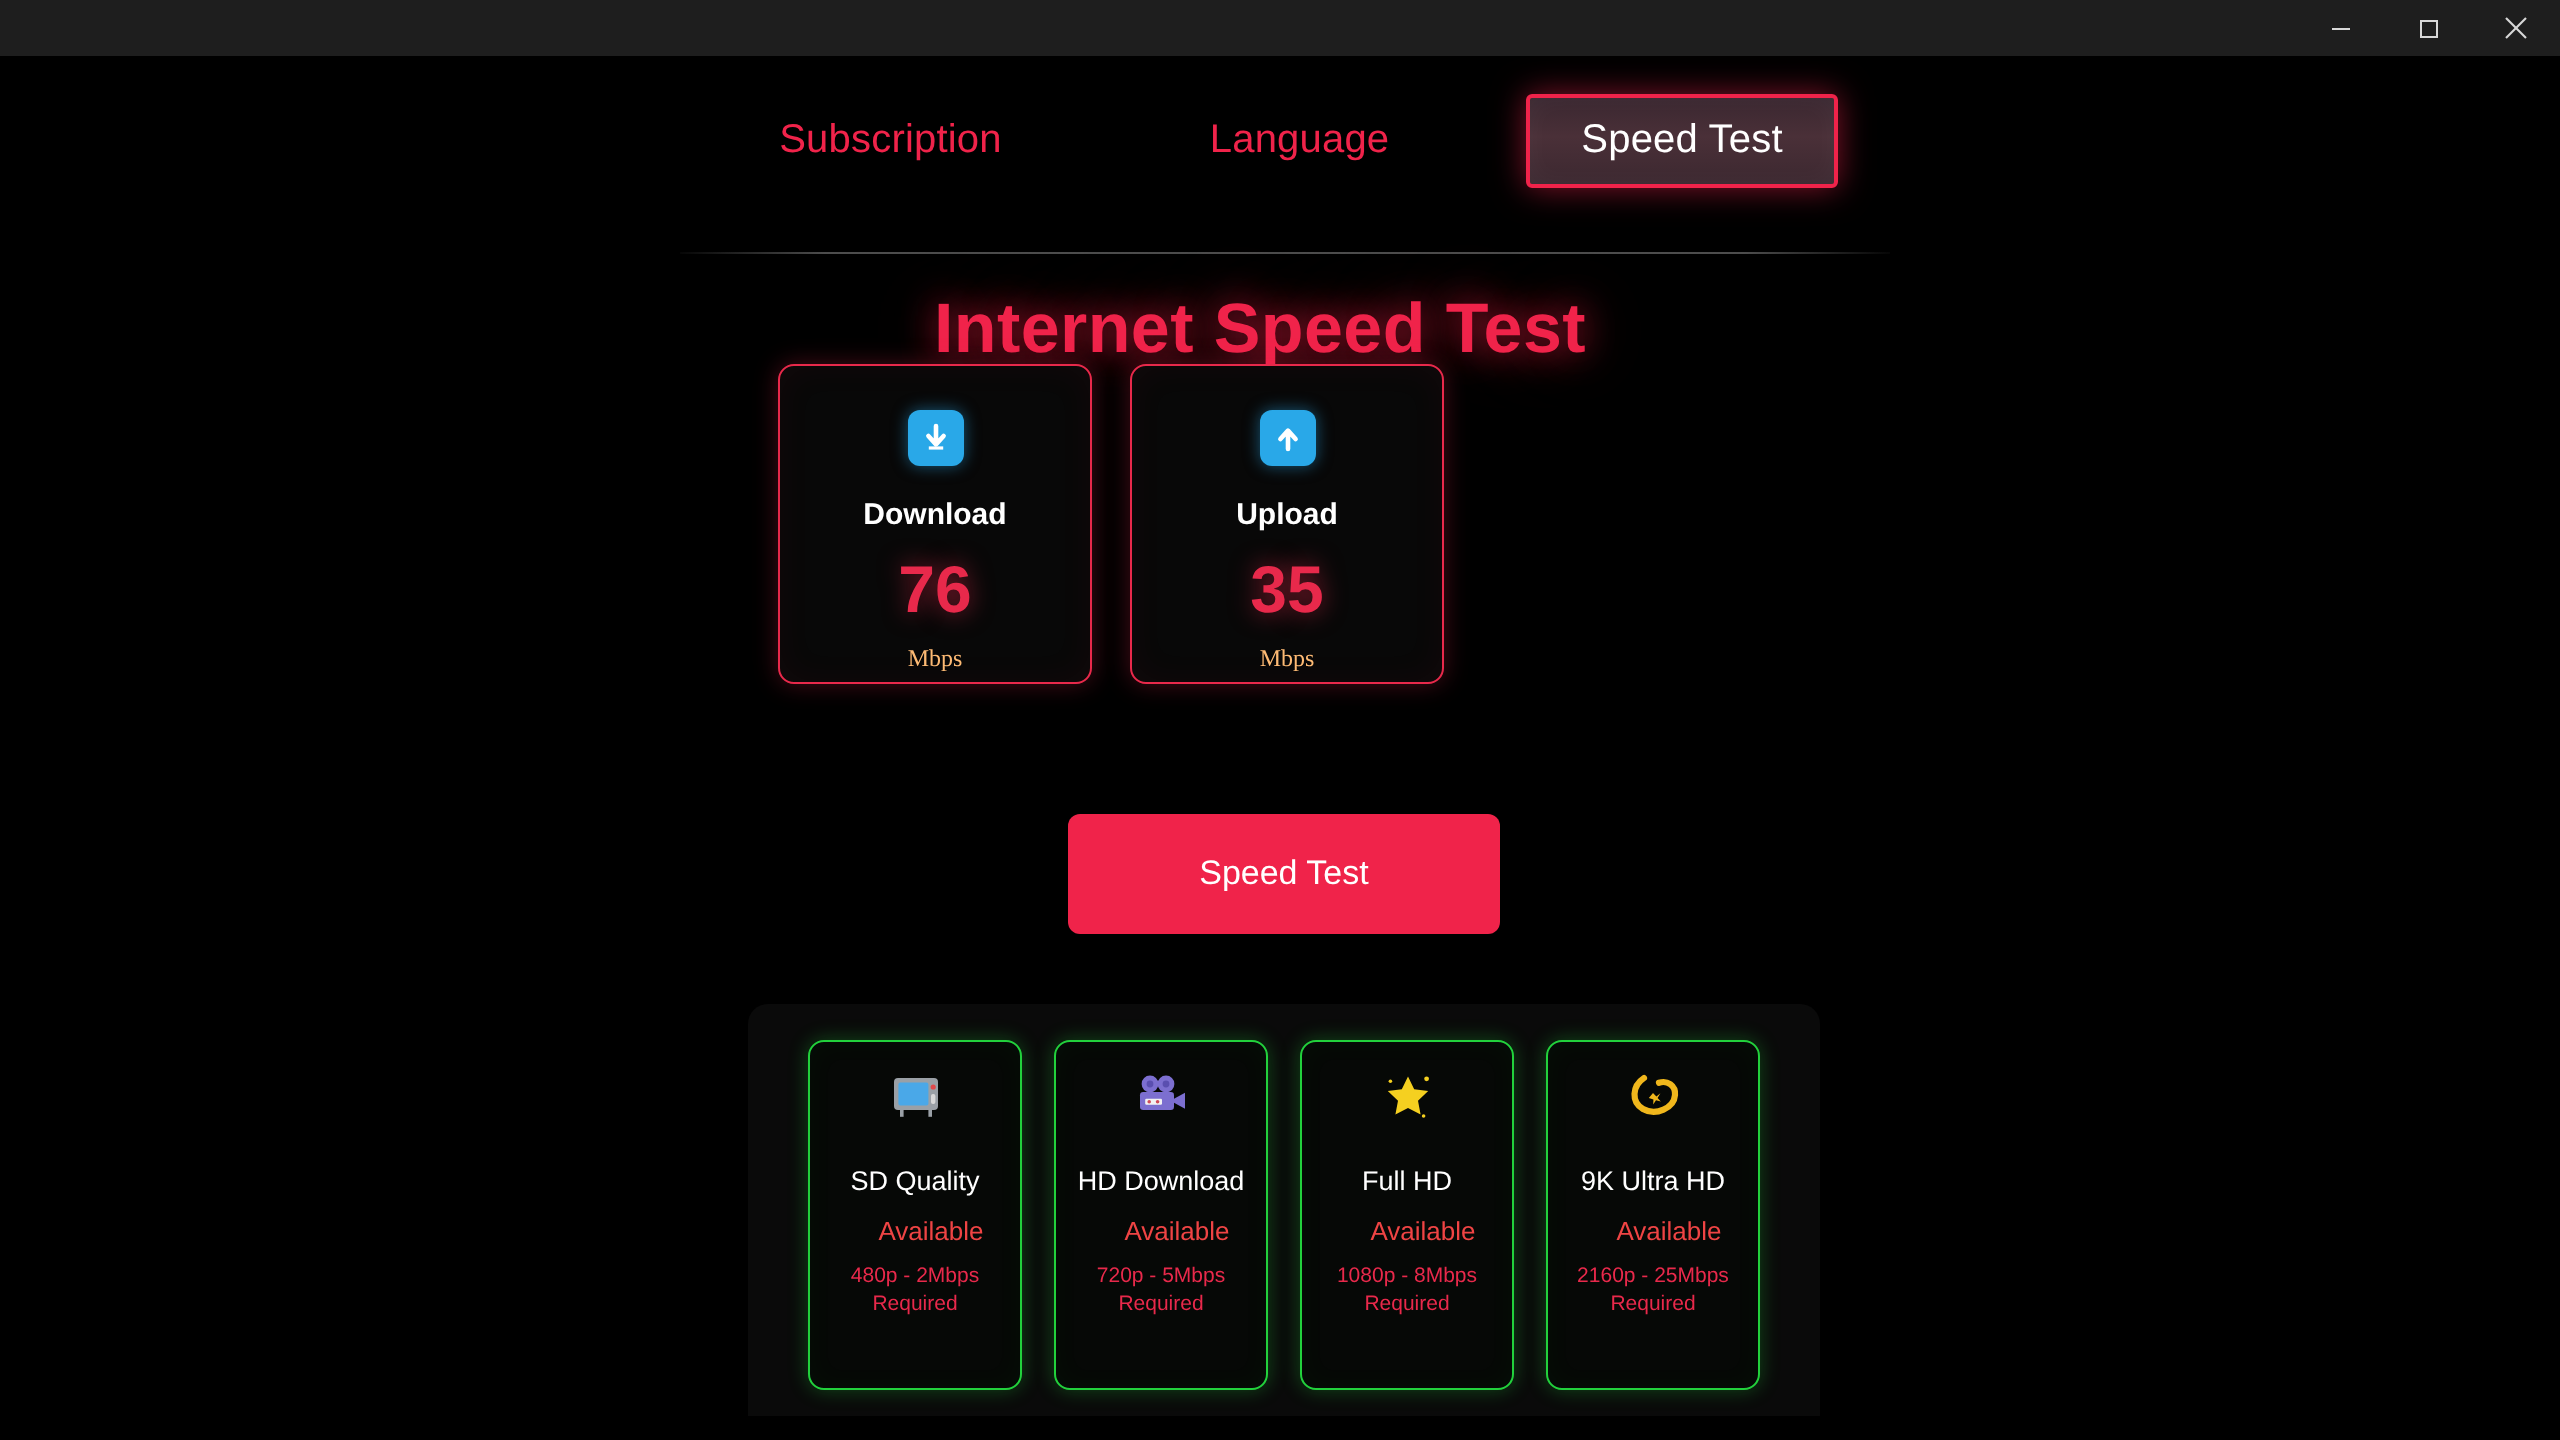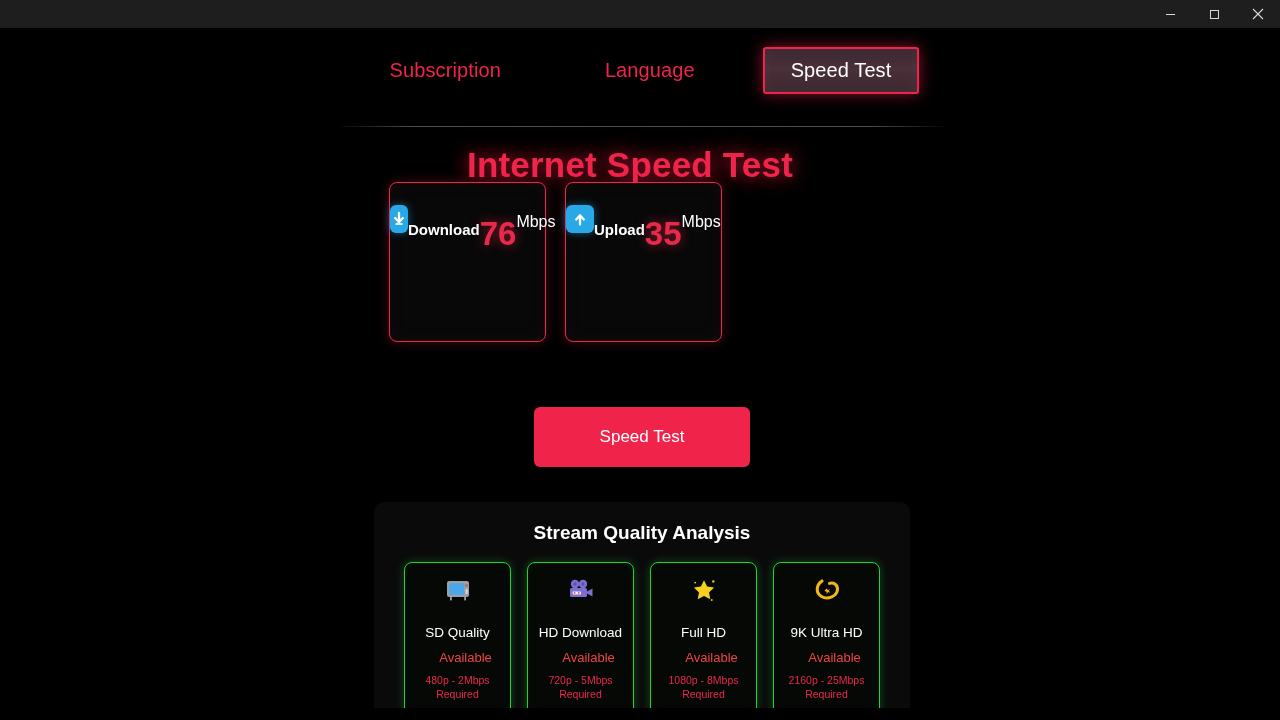--- a/index.html
+++ b/index.html
@@ -122,21 +122,22 @@
   }
   .metric-card {
     width: 157px;
     height: 160px;
     box-sizing: border-box;
     border: 1px solid #e8294b;
     border-radius: 8px;
     background: #080808;
     box-shadow: 0 0 12px rgba(232,41,75,0.30), inset 0 0 18px rgba(232,41,75,0.05);
     display: flex;
-    flex-direction: row;
+    flex-direction: column;
+    align-items: center;
     padding-top: 22px;
   }
   .metric-icon {
     width: 28px;
     height: 28px;
     border-radius: 6px;
     background: #29a8e8;
     display: flex;
     align-items: center;
     justify-content: center;
@@ -151,22 +152,23 @@
   }
   .metric-value {
     margin-top: 10px;
     font-size: 33px;
     font-weight: bold;
     color: #e8294b;
     text-shadow: 0 0 12px rgba(232,41,75,0.6);
   }
   .metric-unit {
     margin-top: 8px;
-    font-size: 16px;
-    color: #ffffff;
+    font-size: 12px;
+    color: #fdba74;
+    font-family: Liberation Serif, serif;
   }
 
   
   .start-btn {
     position: absolute;
     top: 379px;
     left: 534px;
     width: 216px;
     height: 60px;
     border: none;
@@ -307,21 +309,20 @@
         <div class="metric-value">35</div>
         <div class="metric-unit">Mbps</div>
       </div>
 
 
     </div>
 
     <button class="start-btn">Speed Test</button>
 
     <div class="stream-panel">
-      <div class="stream-title">Stream Quality Analysis</div>
       <div class="stream-cards">
 
         <div class="stream-card">
           <div class="stream-icon">
             <svg width="26" height="24" viewBox="0 0 26 24">
               <rect x="2" y="3" width="22" height="16" rx="2" fill="#9aa0a6"></rect>
               <rect x="4.2" y="5.2" width="15" height="11.6" rx="1" fill="#4aa8e8"></rect>
               <circle cx="21.6" cy="7.5" r="1.3" fill="#e0494b"></circle>
               <rect x="20.5" y="11" width="2.2" height="5" rx="1" fill="#d8d8d8"></rect>
               <rect x="5" y="19" width="1.8" height="3.4" fill="#9aa0a6"></rect>

